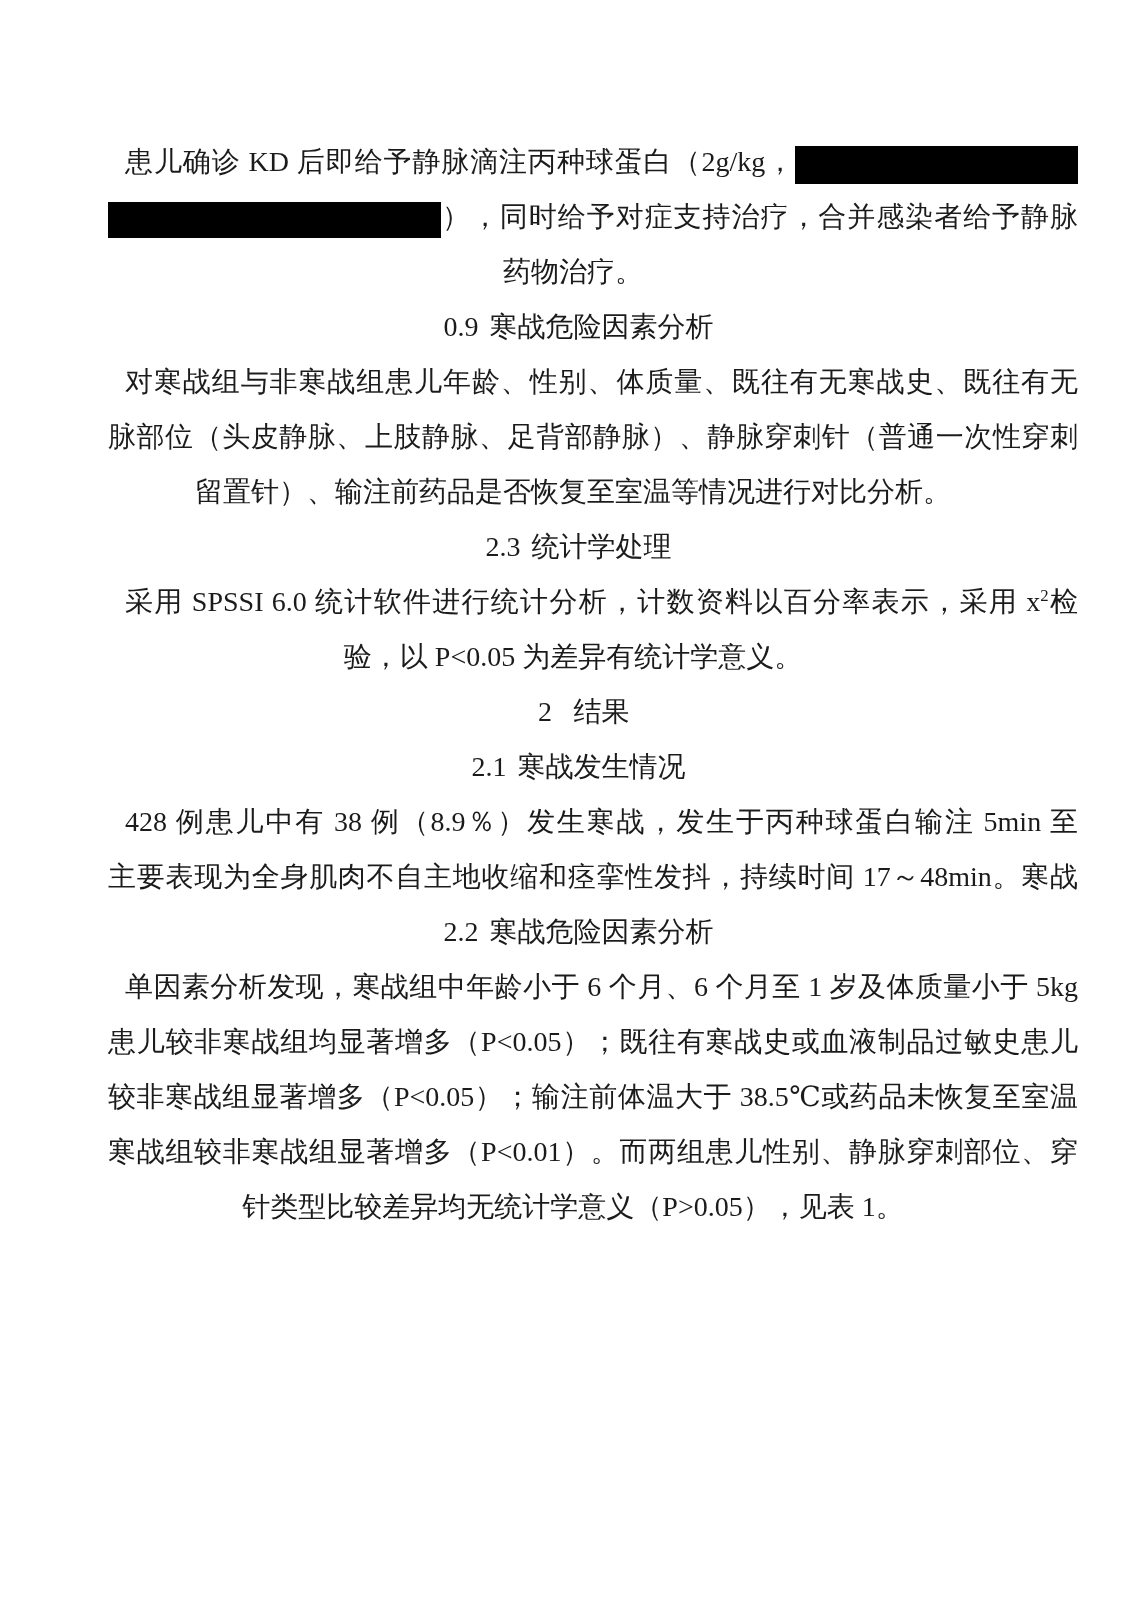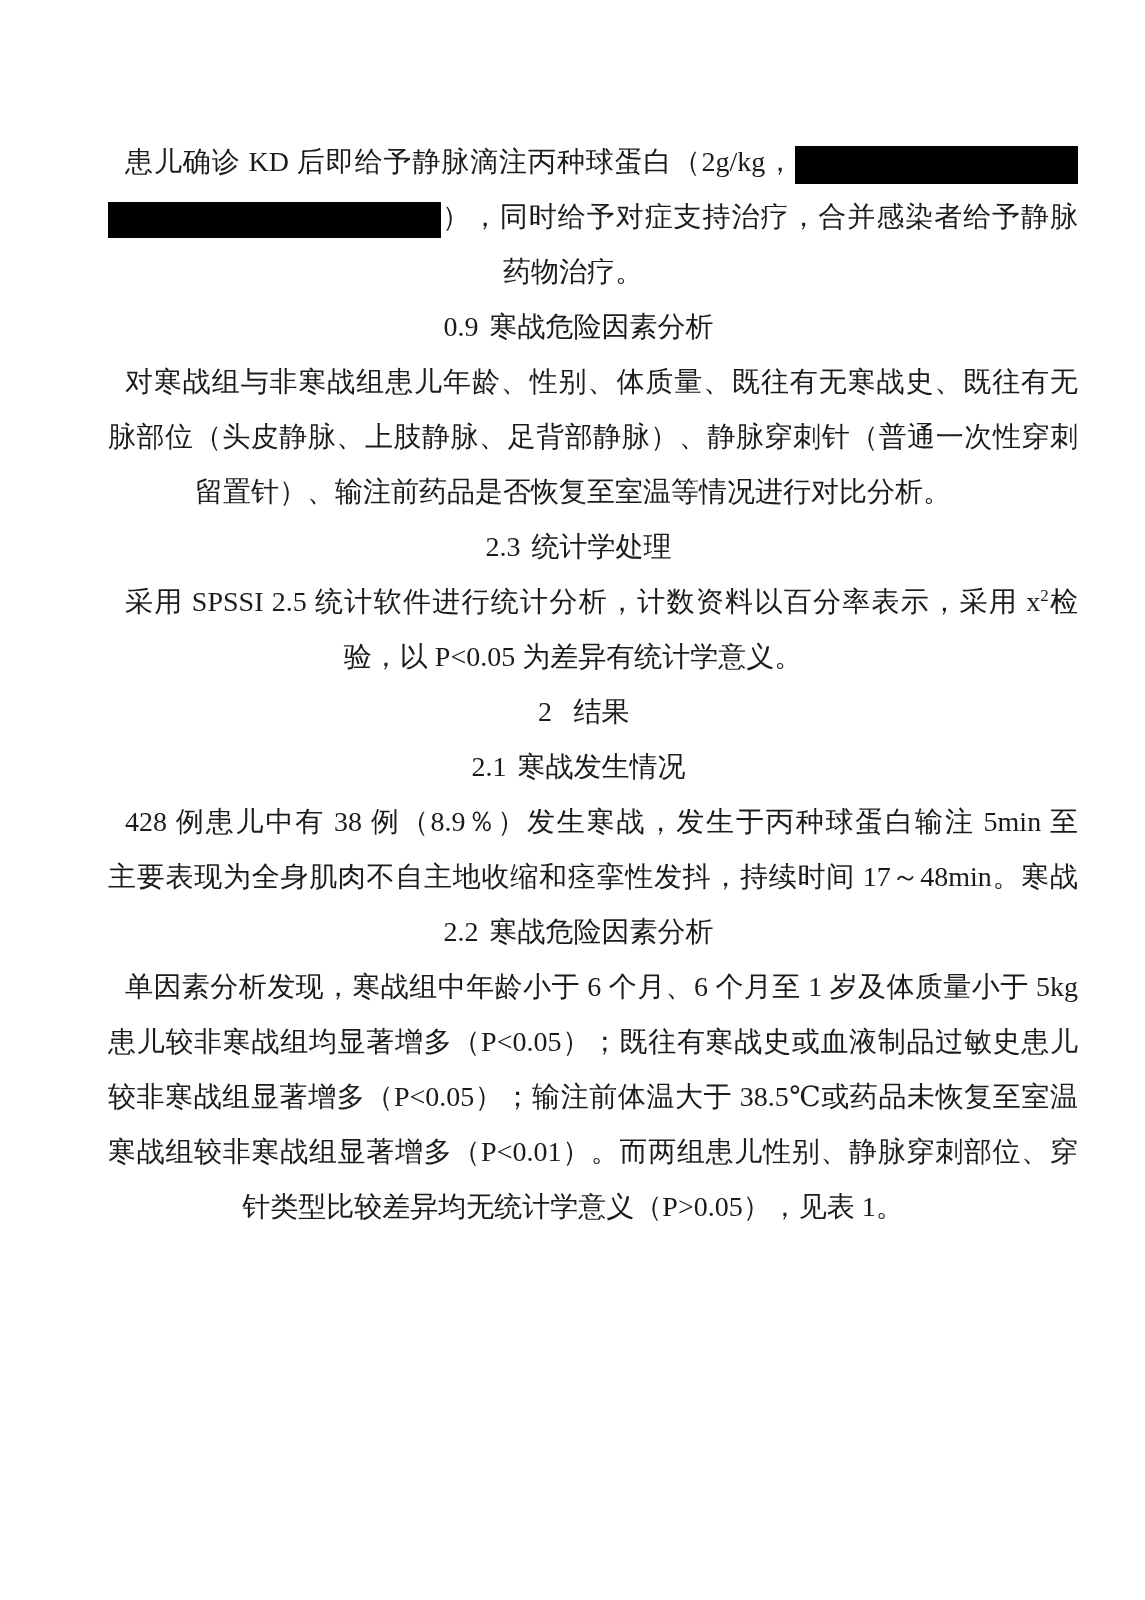--- a/index.html
+++ b/index.html
@@ -56,21 +56,21 @@
 <div class="page" style="color: rgb(27, 27, 27);">
   <div class="content">
       <div class="line justify indent"><span>患儿确诊 KD 后即给予静脉滴注丙种球蛋白（2g/kg，</span><span class="redaction" style="width: 283px; height: 38px; background: rgb(0, 0, 0);"></span></div>
       <div class="line justify"><span class="redaction" style="width: 333px; height: 36px; background: rgb(0, 0, 0);"></span><span>），同时给予对症支持治疗，合并感染者给予静脉抗菌</span></div>
       <div class="line"><span>药物治疗。</span></div>
       <div class="line"><span class="hnum">0.9</span><span>寒战危险因素分析</span></div>
       <div class="line justify indent"><span>对寒战组与非寒战组患儿年龄、性别、体质量、既往有无寒战史、既往有无</span></div>
       <div class="line justify"><span>脉部位（头皮静脉、上肢静脉、足背部静脉）、静脉穿刺针（普通一次性穿刺针、</span></div>
       <div class="line"><span>留置针）、输注前药品是否恢复至室温等情况进行对比分析。</span></div>
       <div class="line"><span class="hnum">2.3</span><span>统计学处理</span></div>
-      <div class="line justify indent"><span>采用 SPSSI 2.5 统计软件进行统计分析，计数资料以百分率表示，采用 x</span><sup>2</sup><span>检</span></div>
+      <div class="line justify indent"><span>采用 SPSSI 6.0 统计软件进行统计分析，计数资料以百分率表示，采用 x</span><sup>2</sup><span>检</span></div>
       <div class="line"><span>验，以 P&lt;0.05 为差异有统计学意义。</span></div>
       <div class="line"><span class="hnum">2</span><span>结果</span></div>
       <div class="line"><span class="hnum">2.1</span><span>寒战发生情况</span></div>
       <div class="line justify indent"><span>428 例患儿中有 38 例（8.9％）发生寒战，发生于丙种球蛋白输注 5min 至 2h，</span></div>
       <div class="line justify"><span>主要表现为全身肌肉不自主地收缩和痉挛性发抖，持续时间 17～48min。寒战后</span></div>
       <div class="line"><span class="hnum">2.2</span><span>寒战危险因素分析</span></div>
       <div class="line justify indent"><span>单因素分析发现，寒战组中年龄小于 6 个月、6 个月至 1 岁及体质量小于 5kg</span></div>
       <div class="line justify"><span>患儿较非寒战组均显著增多（P&lt;0.05）；既往有寒战史或血液制品过敏史患儿在</span></div>
       <div class="line justify"><span>较非寒战组显著增多（P&lt;0.05）；输注前体温大于 38.5℃或药品未恢复至室温者</span></div>
       <div class="line justify"><span>寒战组较非寒战组显著增多（P&lt;0.01）。而两组患儿性别、静脉穿刺部位、穿刺</span></div>

